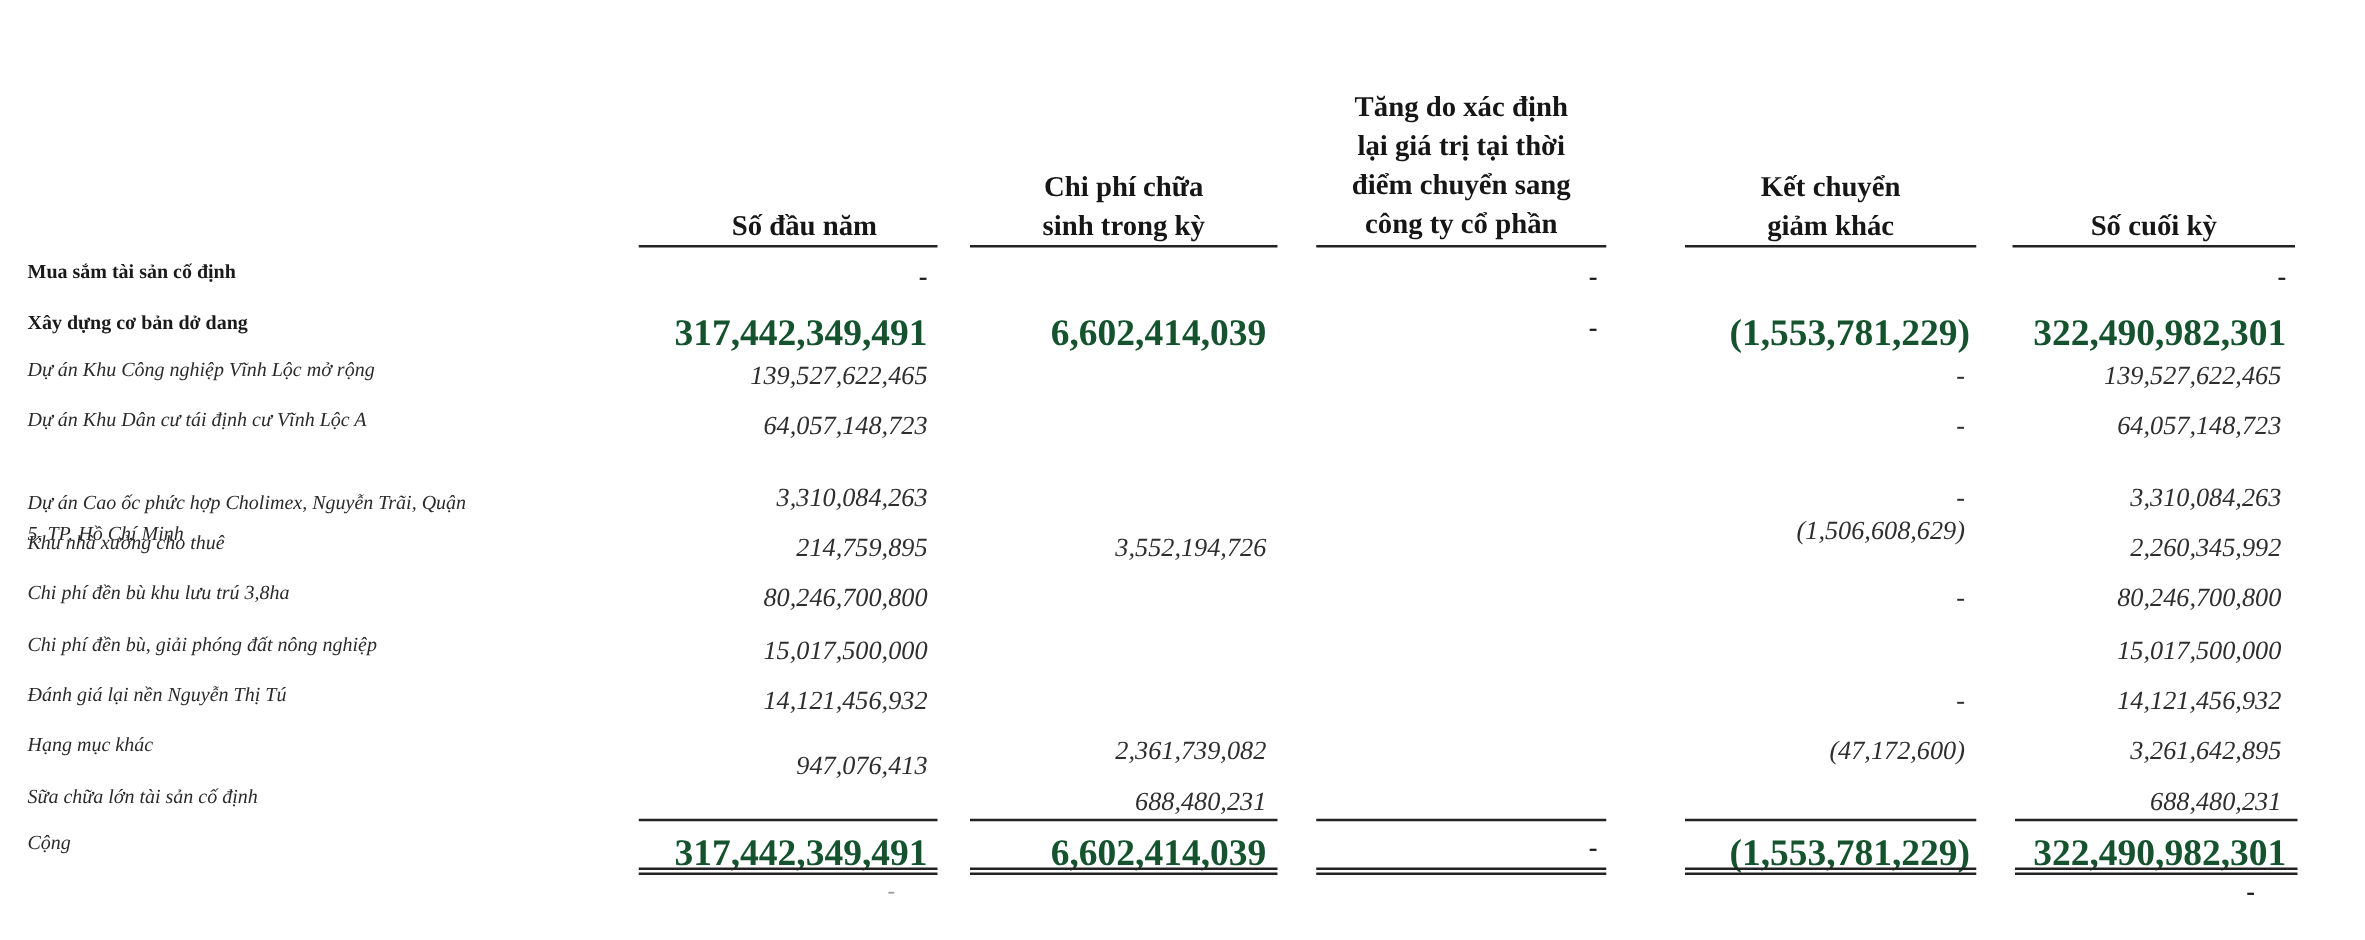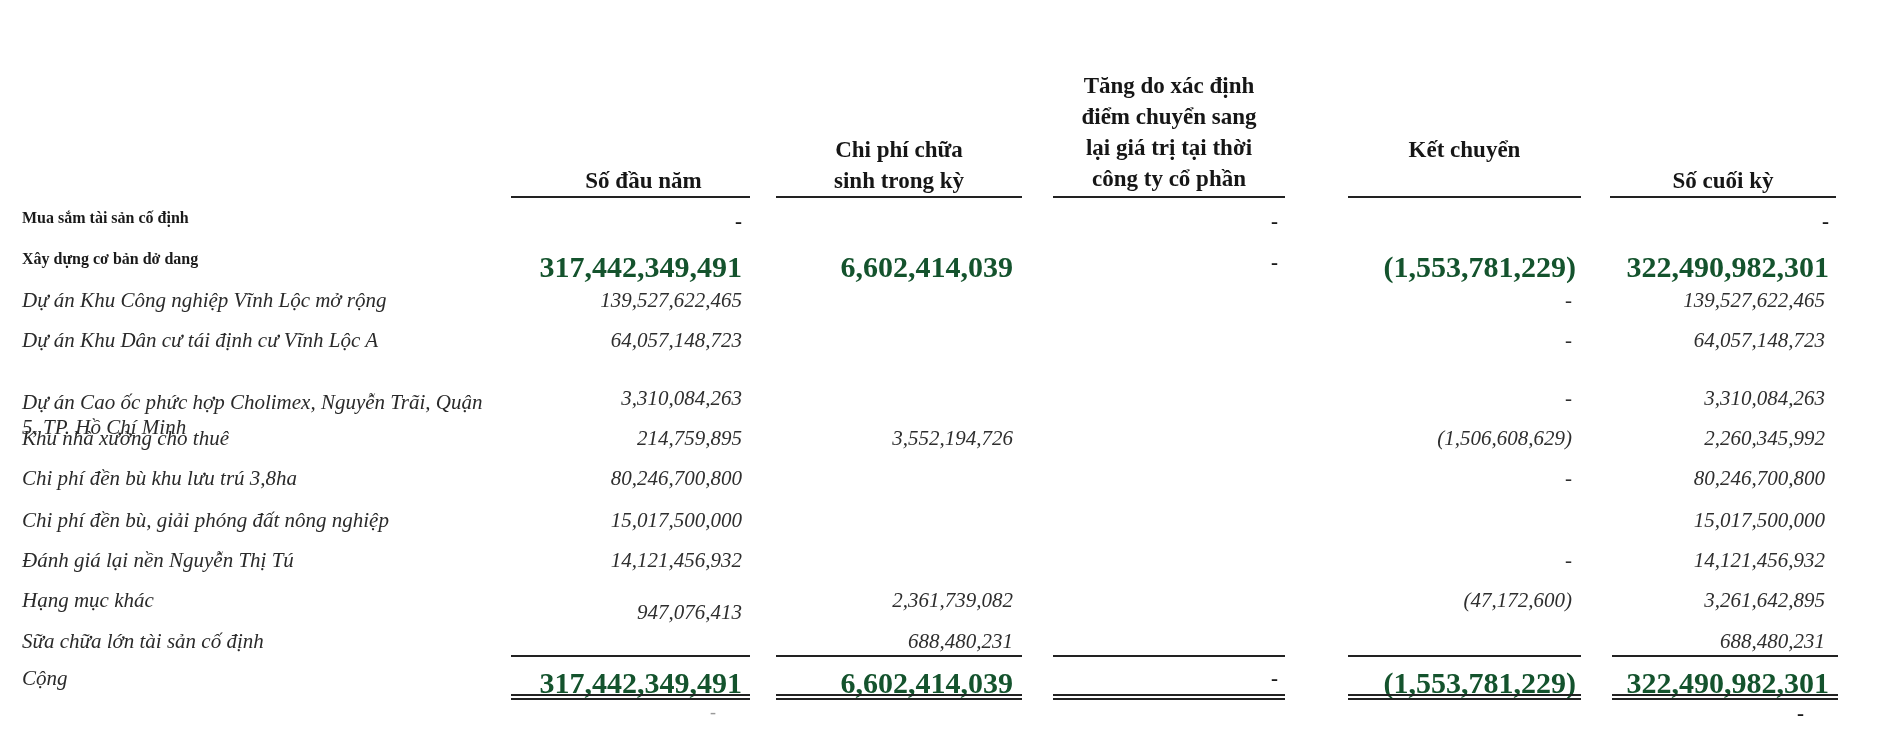--- a/index.html
+++ b/index.html
@@ -7,21 +7,21 @@
       width: 1892px; height: 752px; position: relative; overflow: hidden;
       font-family: "Liberation Serif", "DejaVu Serif", serif;
       color: #1a1a1a;
     }
     .abs { position: absolute; white-space: nowrap; }
     .hdr {
       position: absolute; font-weight: bold; font-size: 23px; line-height: 31px;
       text-align: center; color: #161616;
     }
     .hline { position: absolute; height: 2px; background: #222; }
-    .label { position: absolute; left: 22px; white-space: nowrap; font-size: 21px; }
+    .label { position: absolute; left: 22px; white-space: nowrap; font-size: 16px; }
     .label.bold { font-weight: bold; font-size: 16px; }
     .label.ital { font-style: italic; color: #2a2a2a; }
     .num { position: absolute; text-align: right; white-space: nowrap; font-size: 21px; }
     .num.bold { font-weight: bold; font-size: 30px; color: #14532d; }
     .num.ital { font-style: italic; color: #2e2e2e; }
     .dash-bold { font-weight: bold; }
     .faint { color: #9a9a9a; }
   </style>
 </head>
 <body>
@@ -32,28 +32,29 @@
 <div class="hline" style="left:511px; width:239px; top:196px;"></div>
 
 <div class="hdr" style="left:776px; width:246px; top:134px;">
   <div>Chi phí chữa</div>
   <div>sinh trong kỳ</div>
 </div>
 <div class="hline" style="left:776px; width:246px; top:196px;"></div>
 
 <div class="hdr" style="left:1053px; width:232px; top:70px;">
   <div>Tăng do xác định</div>
+  <div>lại giá trị tại thời</div>
   <div>điểm chuyển sang</div>
-  <div>lại giá trị tại thời</div>
   <div>công ty cổ phần</div>
 </div>
 <div class="hline" style="left:1053px; width:232px; top:196px;"></div>
 
 <div class="hdr" style="left:1348px; width:233px; top:134px;">
   <div>Kết chuyển</div>
+  <div>giảm khác</div>
 </div>
 <div class="hline" style="left:1348px; width:233px; top:196px;"></div>
 
 <div class="hdr" style="left:1610px; width:226px; top:165px;">
   <div>Số cuối kỳ</div>
 </div>
 <div class="hline" style="left:1610px; width:226px; top:196px;"></div>
 
 <div class="label bold" style="top:209px;">Mua sắm tài sản cố định</div>
 <div class="label bold" style="top:250px;">Xây dựng cơ bản dở dang</div>
@@ -90,21 +91,21 @@
 <div class="num bold" style="right:879px; top:666px;">6,602,414,039</div>
 
 <div class="num dash-bold" style="right:614px; top:209px;">-</div>
 <div class="num dash-bold" style="right:614px; top:250px;">-</div>
 <div class="num dash-bold" style="right:614px; top:666px;">-</div>
 
 <div class="num bold" style="right:316px; top:250px;">(1,553,781,229)</div>
 <div class="num ital" style="right:320px; top:288px;">-</div>
 <div class="num ital" style="right:320px; top:328px;">-</div>
 <div class="num ital" style="right:320px; top:386px;">-</div>
-<div class="num ital" style="right:320px; top:426px;">(1,506,608,629)</div>
+<div class="num ital" style="right:320px; top:412px;">(1,506,608,629)</div>
 <div class="num ital" style="right:320px; top:466px;">-</div>
 <div class="num ital" style="right:320px; top:548px;">-</div>
 <div class="num ital" style="right:320px; top:588px;">(47,172,600)</div>
 <div class="num bold" style="right:316px; top:666px;">(1,553,781,229)</div>
 
 <div class="num dash-bold" style="right:63px; top:209px;">-</div>
 <div class="num bold" style="right:63px; top:250px;">322,490,982,301</div>
 <div class="num ital" style="right:67px; top:288px;">139,527,622,465</div>
 <div class="num ital" style="right:67px; top:328px;">64,057,148,723</div>
 <div class="num ital" style="right:67px; top:386px;">3,310,084,263</div>

